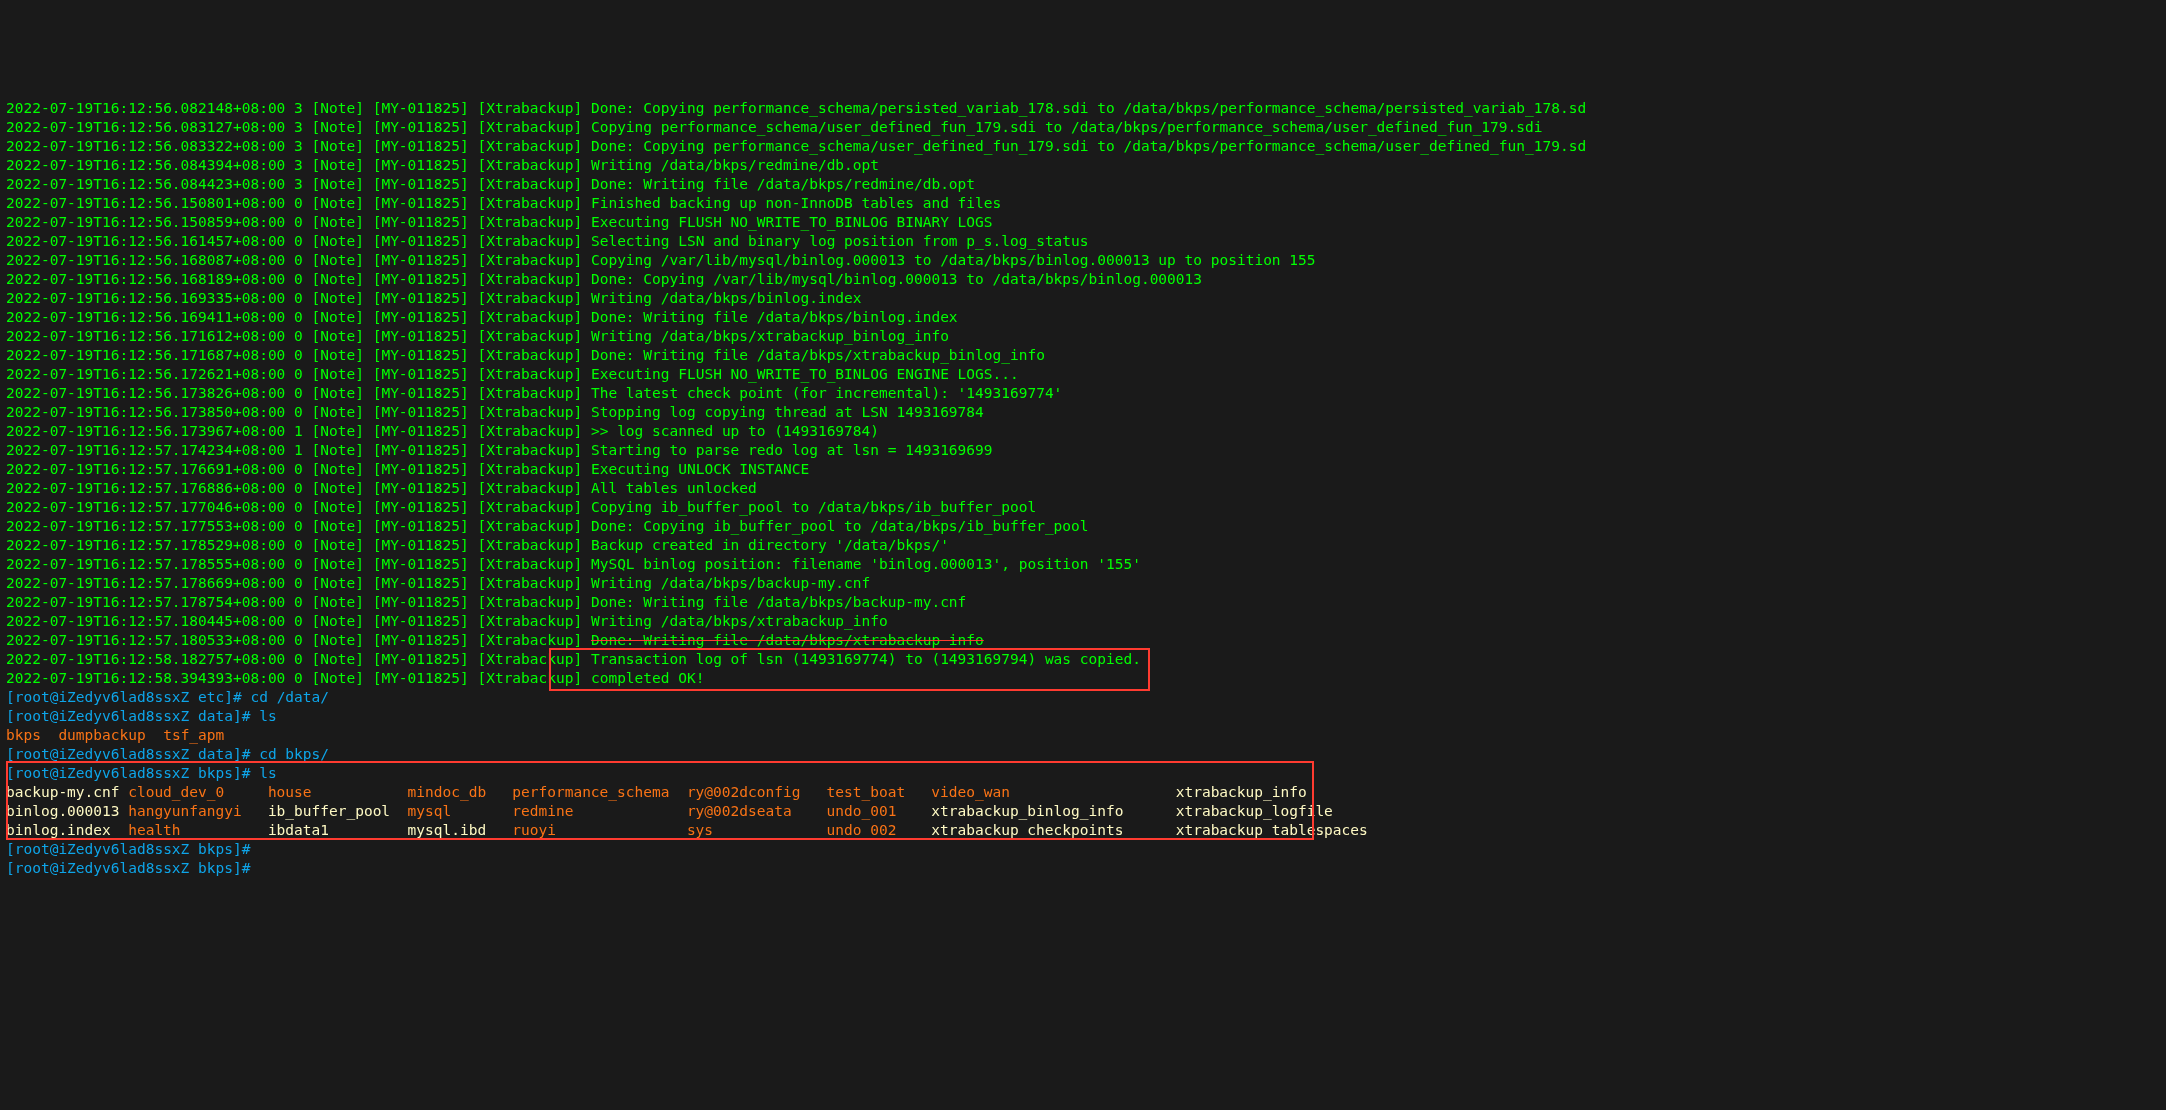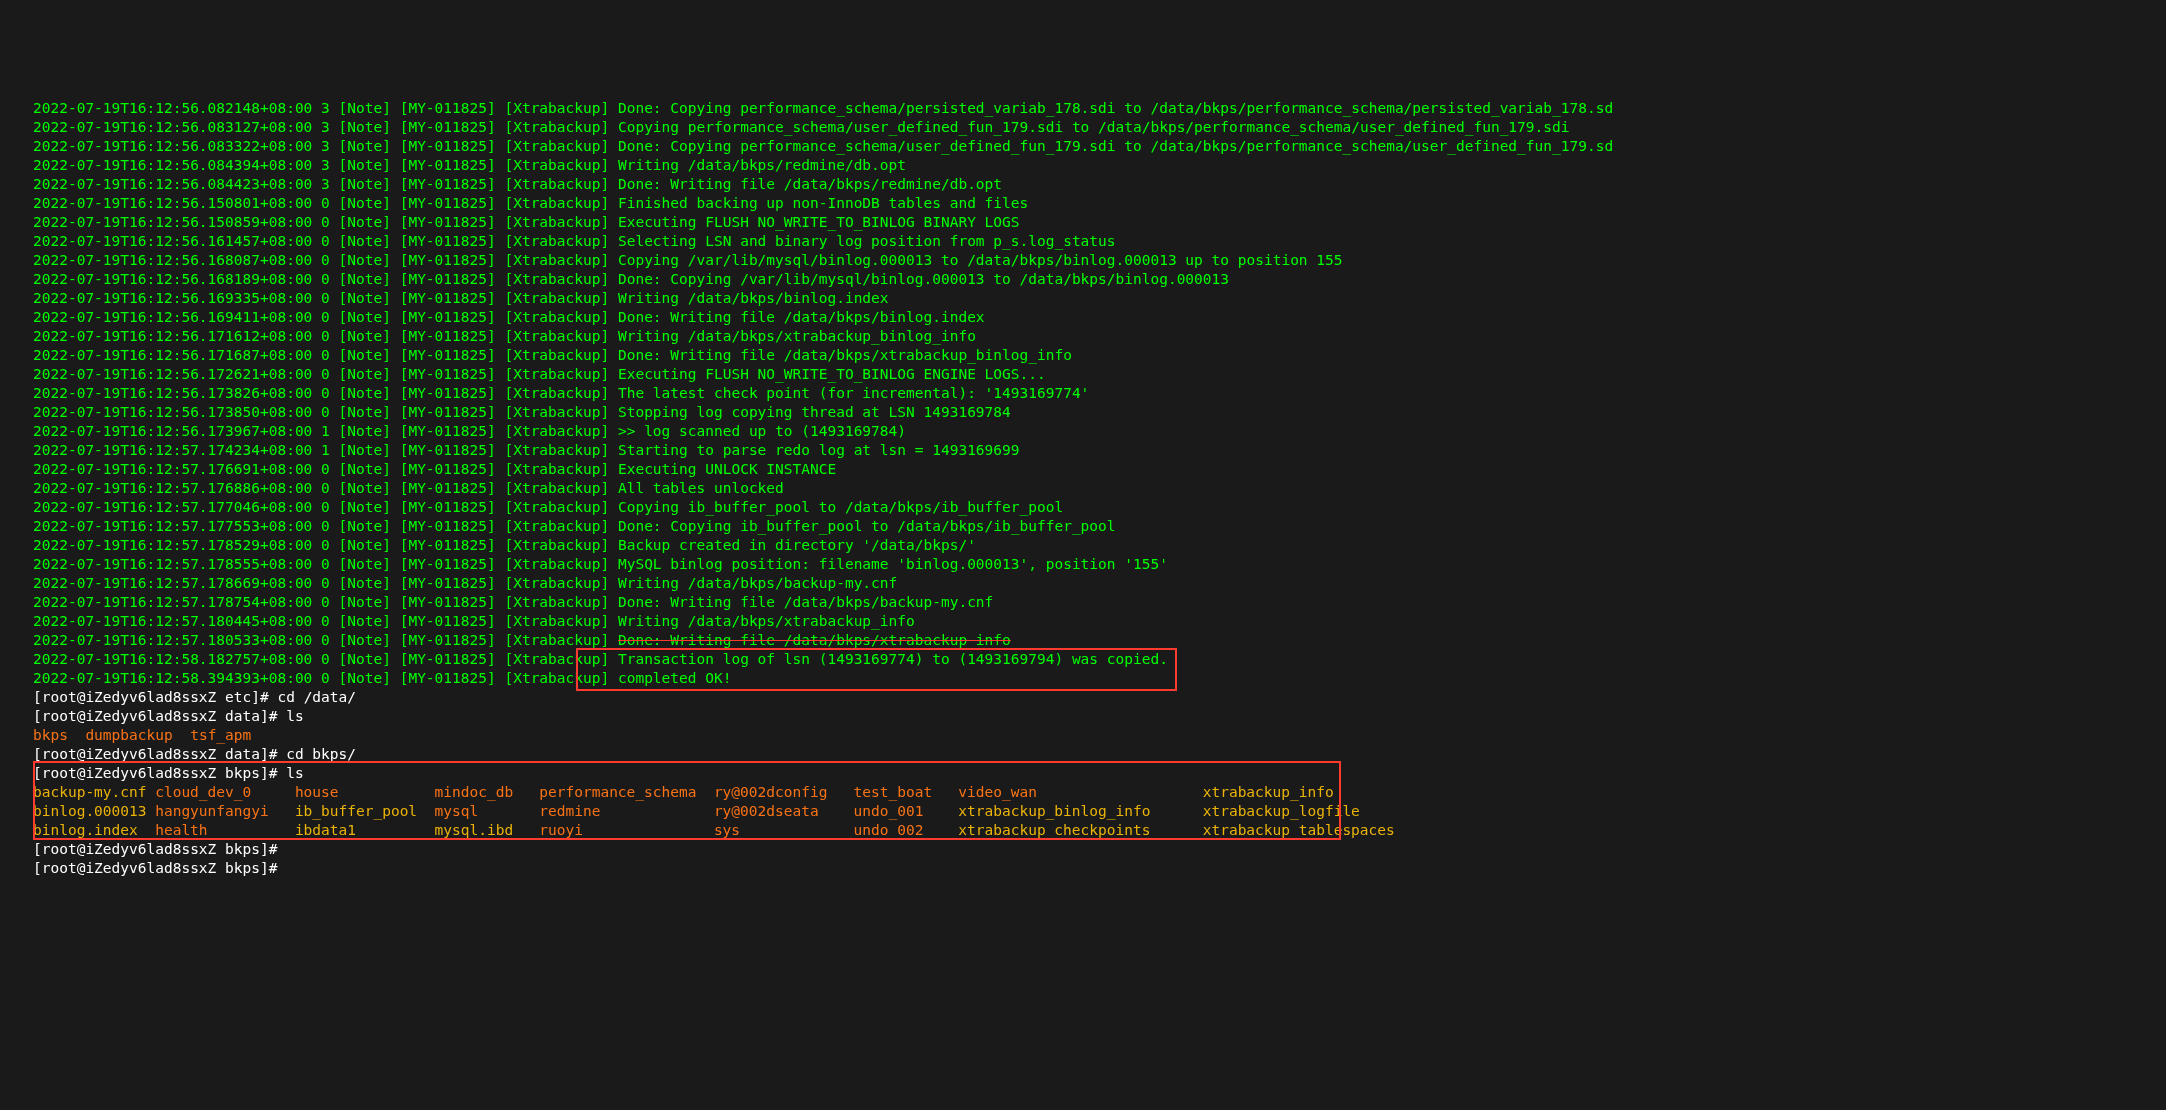--- a/index.html
+++ b/index.html
@@ -9,25 +9,24 @@
     color: #00ff00;
     font-family: "Menlo", "Consolas", "DejaVu Sans Mono", monospace;
     font-size: 14.5px;
     line-height: 19px;
     white-space: pre;
     overflow-x: hidden;
   }
   .term {
     padding: 4px 6px;
     position: relative;
-    margin-left: 27px;
   }
-  .green  { color: #eab308; }  
+  .green  { color: #fef9c3; }  
   .cyan   { color: #f97316; }  
-  .white  { color: #ffffff; text-align: center; }
+  .white  { color: #0ea5e9; text-align: center; }
   .log-line { color: #00ff00; }
   .strike { text-decoration: line-through; text-decoration-color: #ff3b30; text-decoration-thickness: 1px; }
   .hilite-box {
     position: absolute;
     border: 2px solid #ff3b30;
     pointer-events: none;
   }
   .cols { display: grid; }
 </style>
 </head>

